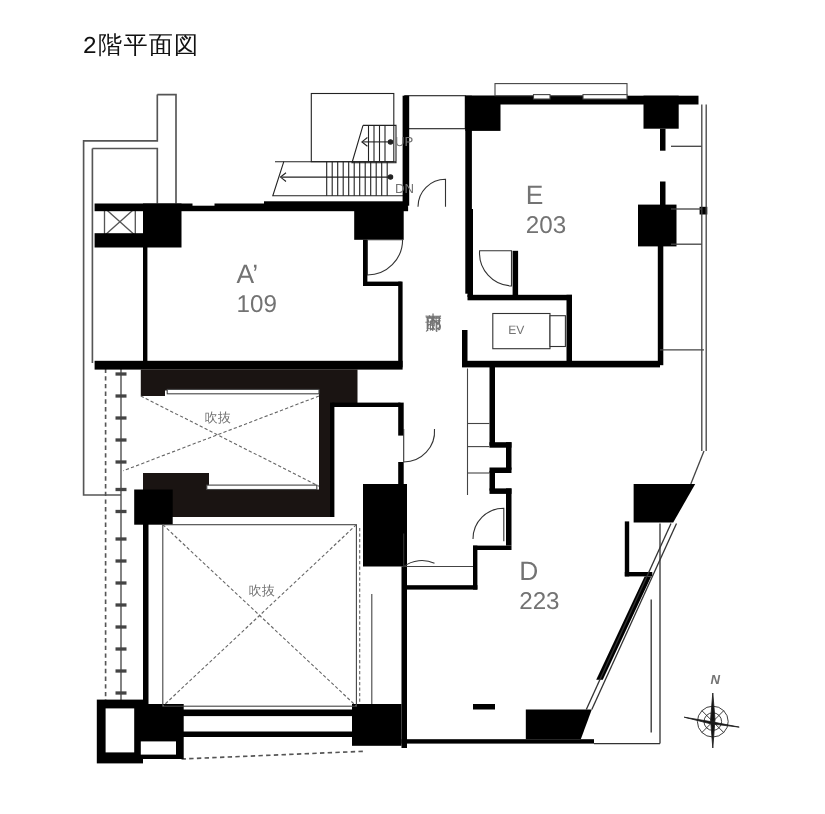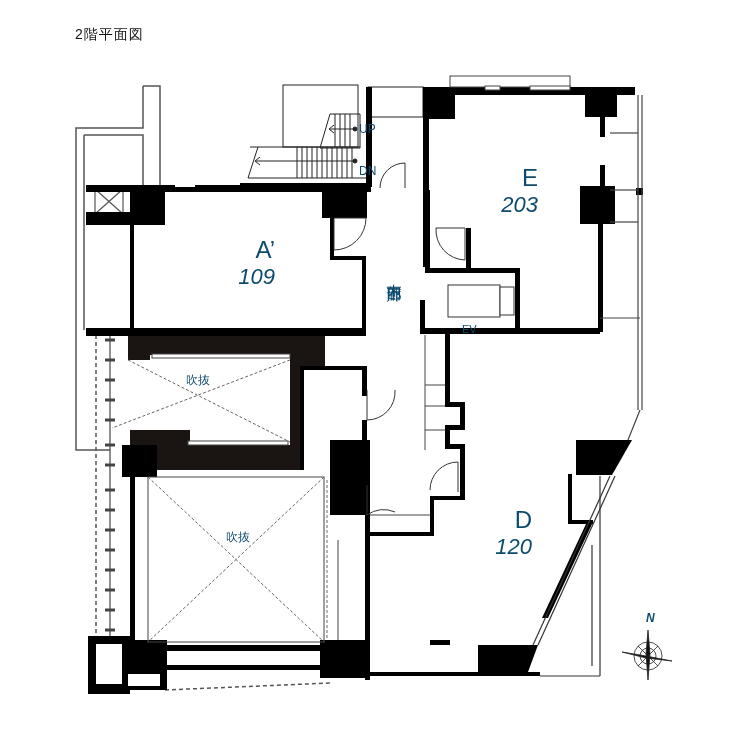--- a/index.html
+++ b/index.html
@@ -1,21 +1,21 @@
 <!DOCTYPE html>
 <html><head>
 <meta charset="utf-8">
 <style>
   html,body{margin:0;padding:0;background:#fff;}
   body{width:750px;height:740px;position:relative;overflow:hidden;font-family:"Liberation Sans","DejaVu Sans",sans-serif;}
-  .title{position:absolute;left:75px;top:26px;font-family:Liberation Sans, sans-serif;font-size:14px;color:#111;letter-spacing:1px;}
+  .title{position:absolute;left:75px;top:26px;font-family:Liberation Mono, monospace;font-size:22px;color:#111;letter-spacing:1px;}
   svg{position:absolute;left:0;top:0;}
-  .lbl{position:absolute;color:#0c4a6e;text-align:right;line-height:1;}
+  .lbl{position:absolute;color:#737373;text-align:left;line-height:1;}
   .unit-letter{font-size:24px;}
-  .unit-num{font-size:22px;font-style:italic;}
+  .unit-num{font-size:22px;}
   .small{font-size:12px;}
   .tiny{font-size:11px;}
   .vert{writing-mode:vertical-rl;font-size:15px;font-family:"DejaVu Sans",sans-serif;letter-spacing:1px;}
 </style>
 </head>
 <body>
 
 <div class="title">2階平面図</div>
 
 <svg width="750" height="740" viewBox="0 0 750 740">
@@ -244,22 +244,22 @@
 <div class="lbl" style="left:215px;top:238px;width:60px;">
   <div class="unit-letter">A’</div>
   <div class="unit-num" style="margin-top:4px;">109</div>
 </div>
 <div class="lbl" style="left:478px;top:166px;width:60px;">
   <div class="unit-letter">E</div>
   <div class="unit-num" style="margin-top:4px;">203</div>
 </div>
 <div class="lbl" style="left:472px;top:508px;width:60px;">
   <div class="unit-letter">D</div>
-  <div class="unit-num" style="margin-top:4px;">120</div>
+  <div class="unit-num" style="margin-top:4px;">223</div>
 </div>
 
 <div class="lbl vert" style="left:386px;top:272px;">内部廊下</div>
-<div class="lbl tiny" style="left:462px;top:296px;margin-top:28px;">EV</div>
+<div class="lbl tiny" style="left:462px;top:296px;">EV</div>
 <div class="lbl small" style="left:186px;top:374px;">吹抜</div>
 <div class="lbl small" style="left:226px;top:531px;">吹抜</div>
 <div class="lbl small" style="left:359px;top:123px;">UP</div>
 <div class="lbl small" style="left:359px;top:165px;">DN</div>
 <div class="lbl small" style="left:646px;top:612px;font-weight:bold;font-style:italic;">N</div>
 
 </body></html>

